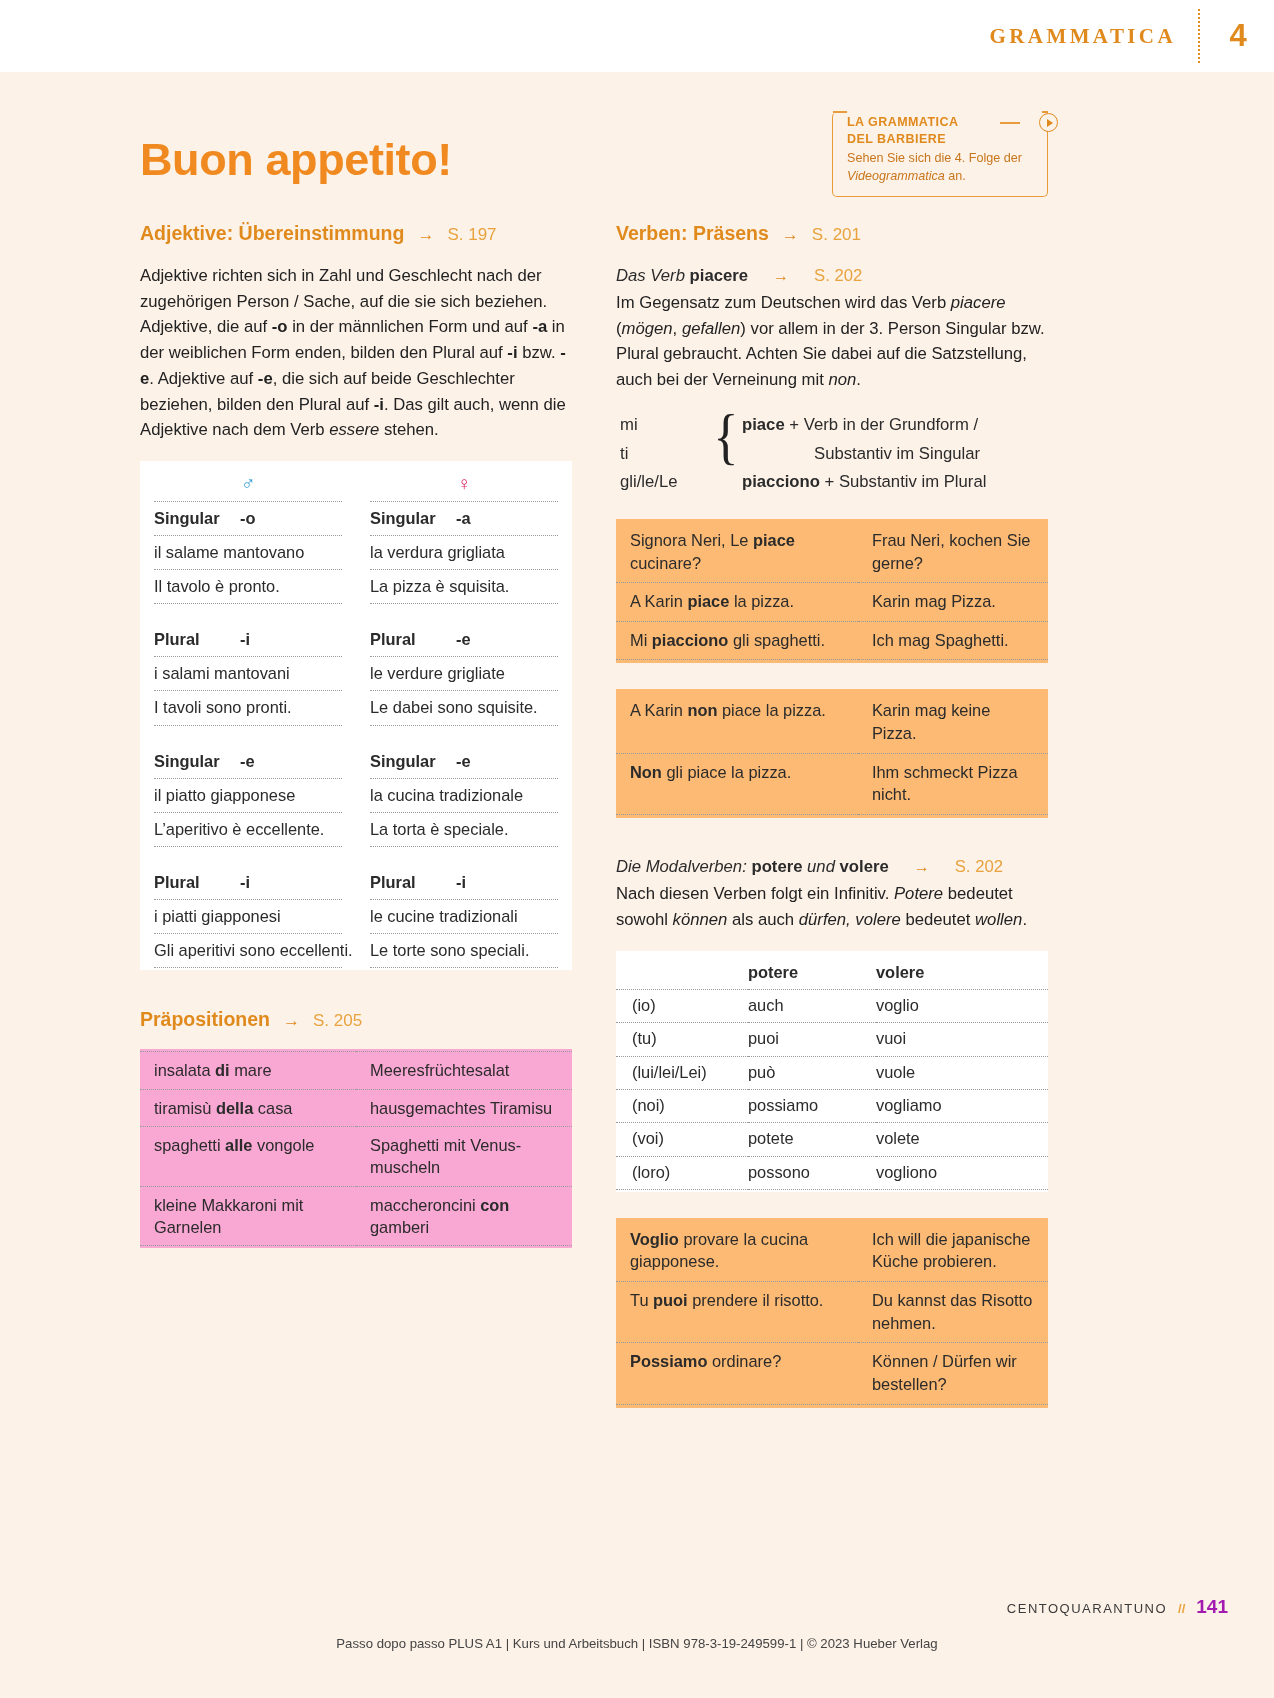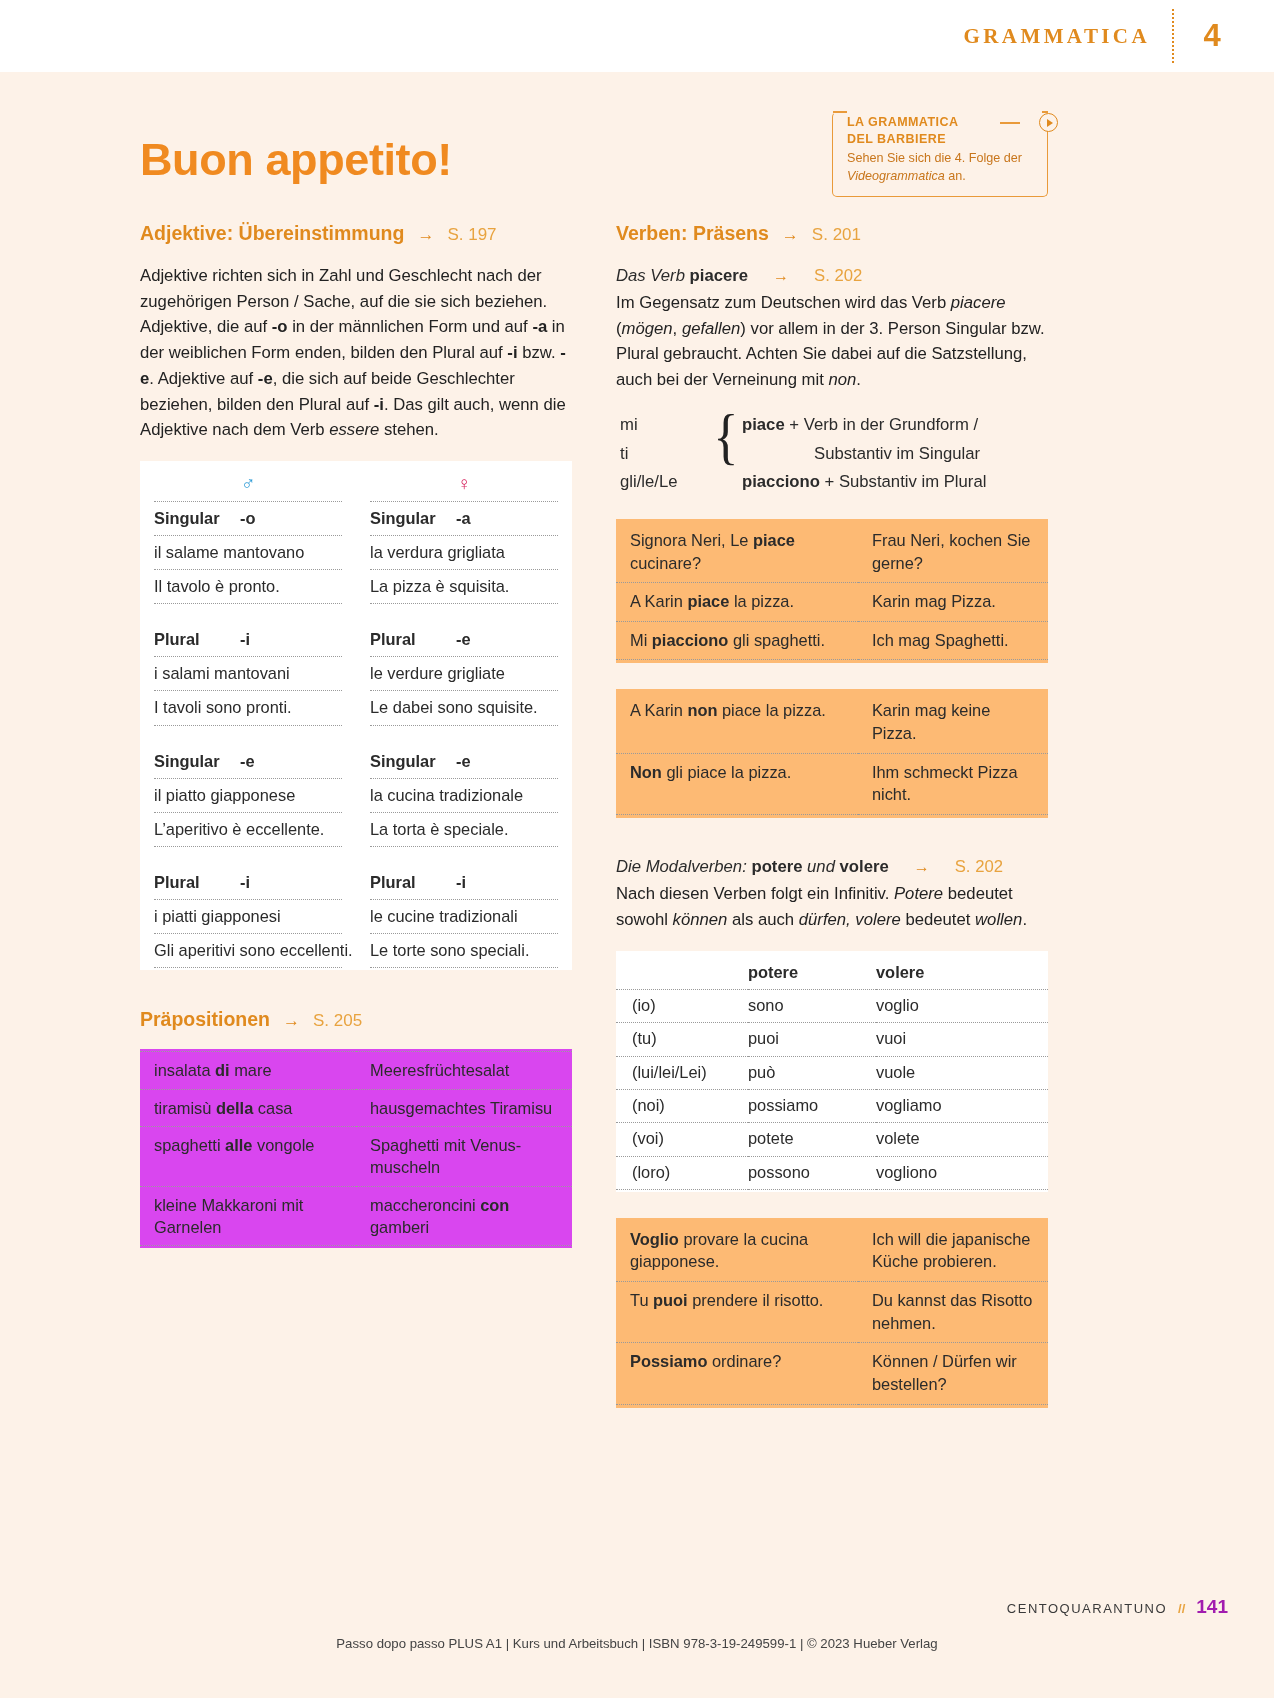--- a/index.html
+++ b/index.html
@@ -13,21 +13,21 @@
     overflow: hidden;
   }
   .page-top-white {
     position:absolute; left:0; top:0; width:1274px; height:72px;
     background:#ffffff;
   }
   
   .header {
     position:absolute; left:0; top:0; width:1274px; height:72px;
     display:flex; align-items:center; justify-content:flex-end;
-    padding-right:50px;
+    padding-right:24px;
   }
   .header-title {
     font-family:"Liberation Serif", serif;
     font-weight:700; font-size:21px; letter-spacing:3.4px;
     color:#e08a1e; text-transform:uppercase;
   }
   .header-div {
     width:0; height:54px; margin:0 26px 0 22px;
     border-left:2px dotted #e08a1e;
   }
@@ -128,21 +128,21 @@
   .grow.hdr .w { display:inline-block; min-width:86px; }
   .grow.sym {
     border-bottom:1.6px dotted #9a9a9a; text-align:center;
     font-size:19px; padding:1px 0 4px 0;
   }
   .sym-m { color:#2e9bd6; }
   .sym-f { color:#d6215c; }
   .grp-gap { height:19px; background:#ffffff; }
 
   
-  .ptable { background:#d946ef; padding:2px 0 2px 0; }
+  .ptable { background:#f9a8d4; padding:2px 0 2px 0; }
   .prow { display:flex; }
   .prow > div {
     width:50%; padding:7px 14px 7px 14px;
     font-size:16.4px; line-height:1.36;
     border-bottom:1.6px dotted #9a9a9a;
   }
   .prow:first-child > div { border-top:1.6px dotted #9a9a9a; }
   .prow b { font-weight:700; }
 
   
@@ -419,21 +419,21 @@
   <p class="body"><span>Nach diesen Verben folgt ein Infinitiv. </span><i>Potere</i><span> bedeutet sowohl </span><i>können</i><span> als auch </span><i>dürfen, volere</i><span> bedeutet </span><i>wollen</i><span>.</span></p>
 
   <div class="ctable">
       <div class="crow head">
         <div></div>
         <div>potere</div>
         <div>volere</div>
       </div>
       <div class="crow">
         <div>(io)</div>
-        <div>sono</div>
+        <div>auch</div>
         <div>voglio</div>
       </div>
       <div class="crow">
         <div>(tu)</div>
         <div>puoi</div>
         <div>vuoi</div>
       </div>
       <div class="crow">
         <div>(lui/lei/Lei)</div>
         <div>può</div>

